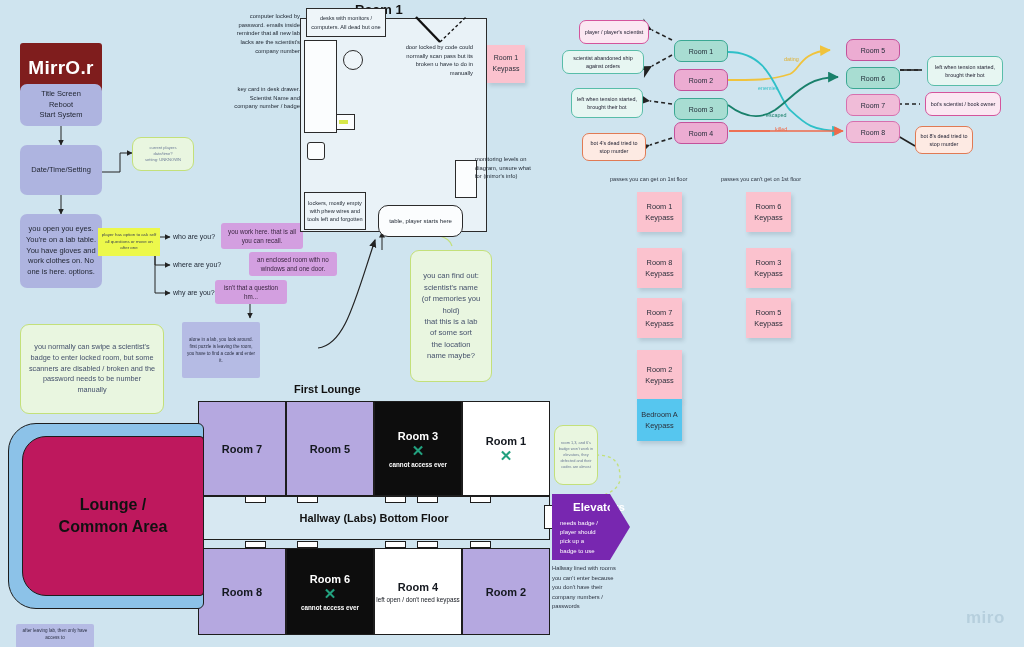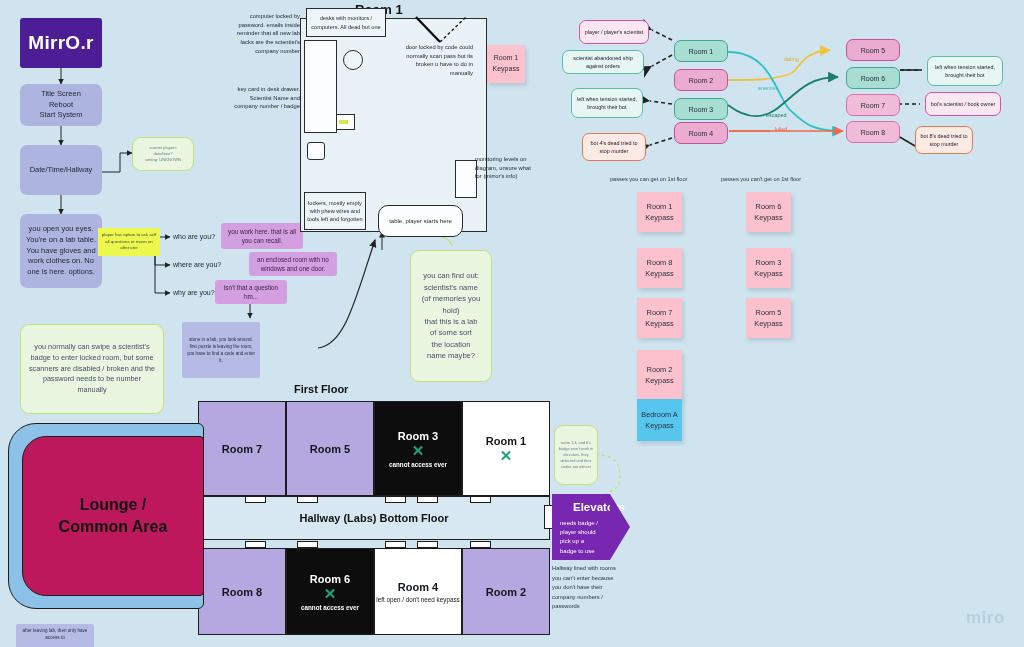--- a/index.html
+++ b/index.html
@@ -8,23 +8,23 @@
     width:1024px; height:647px;
     background:#cfe4ef;
     font-family:"Liberation Sans", sans-serif;
     overflow:hidden;
     position:relative;
   }
   .abs { position:absolute; }
 
   
   .title-block {
-    background:#4c1d95; color:#fff; border-radius:3px;
+    background:#7f1d1d; color:#fff; border-radius:3px;
     display:flex; align-items:center; justify-content:center;
-    font-size:19px; font-weight:700; letter-spacing:.3px;
+    font-size:19px; font-weight:700; letter-spacing:.3px;margin-top:25px;
   }
   .proc {
     background:#aeb4e0; border-radius:7px;
     display:flex; align-items:center; justify-content:center;
     text-align:center; color:#1f2430; font-size:7.5px; line-height:1.45;
     padding:4px 6px;
   }
   .green-note {
     background:#e9f6e0; border:1.6px solid #c3e07a; border-radius:9px;
     text-align:center; color:#44506b; padding:6px 7px; line-height:1.5;
@@ -195,21 +195,21 @@
 
   <path d="M596,455 C614,455 620,462 620,478 C620,492 600,498 580,500" stroke="#c3e07a" stroke-width="1.3" stroke-dasharray="3 3" fill="none"></path>
 </svg>
 
 <div class="abs title-block" style="left:20px;top:18px;width:82px;height:50px;">MirrO.r</div>
 
 <div class="abs proc" style="left:20px;top:84px;width:82px;height:42px;white-space:pre-line;">Title Screen
 Reboot
 Start System</div>
 
-<div class="abs proc" style="left:20px;top:145px;width:82px;height:50px;">Date/Time/Hallway</div>
+<div class="abs proc" style="left:20px;top:145px;width:82px;height:50px;">Date/Time/Setting</div>
 
 <div class="abs proc" style="left:20px;top:214px;width:82px;height:74px;">you open you eyes. You're on a lab table. You have gloves and work clothes on. No one is here. options.</div>
 
 <div class="abs green-note tiny" style="left:132px;top:137px;width:62px;height:34px;display:flex;align-items:center;justify-content:center;white-space:pre-line;">current players date/time?
 setting: UNKNOWN</div>
 
 <div class="abs yellow-note" style="left:98px;top:228px;width:62px;height:28px;">player has option to ask self all questions or move on after one</div>
 
 <div class="abs plainlabel" style="left:173px;top:232px;">who are you?</div>
 <div class="abs plainlabel" style="left:173px;top:260px;">where are you?</div>
@@ -296,21 +296,21 @@
 <div class="abs kp" style="left:637px;top:192px;width:45px;height:40px;white-space:pre-line;">Room 1 Keypass</div>
 <div class="abs kp" style="left:637px;top:248px;width:45px;height:40px;white-space:pre-line;">Room 8 Keypass</div>
 <div class="abs kp" style="left:637px;top:298px;width:45px;height:40px;white-space:pre-line;">Room 7 Keypass</div>
 <div class="abs kp" style="left:637px;top:350px;width:45px;height:50px;white-space:pre-line;">Room 2 Keypass</div>
 <div class="abs kp blue" style="left:637px;top:399px;width:45px;height:42px;white-space:pre-line;">Bedroom A Keypass</div>
 
 <div class="abs kp" style="left:746px;top:192px;width:45px;height:40px;white-space:pre-line;">Room 6 Keypass</div>
 <div class="abs kp" style="left:746px;top:248px;width:45px;height:40px;white-space:pre-line;">Room 3 Keypass</div>
 <div class="abs kp" style="left:746px;top:298px;width:45px;height:40px;white-space:pre-line;">Room 5 Keypass</div>
 
-<div class="abs fp-title" style="left:294px;top:383px;">First Floor</div>
+<div class="abs fp-title" style="left:294px;top:383px;">First Lounge</div>
 
 <div class="abs cell lav" style="left:198px;top:401px;width:88px;height:95px;">
   <span class="nm">Room 7</span>
 </div>
 <div class="abs cell lav" style="left:286px;top:401px;width:88px;height:95px;">
   <span class="nm">Room 5</span>
 </div>
 <div class="abs cell blk" style="left:374px;top:401px;width:88px;height:95px;">
   <span class="nm">Room 3</span>
   <span class="x">✕</span>

